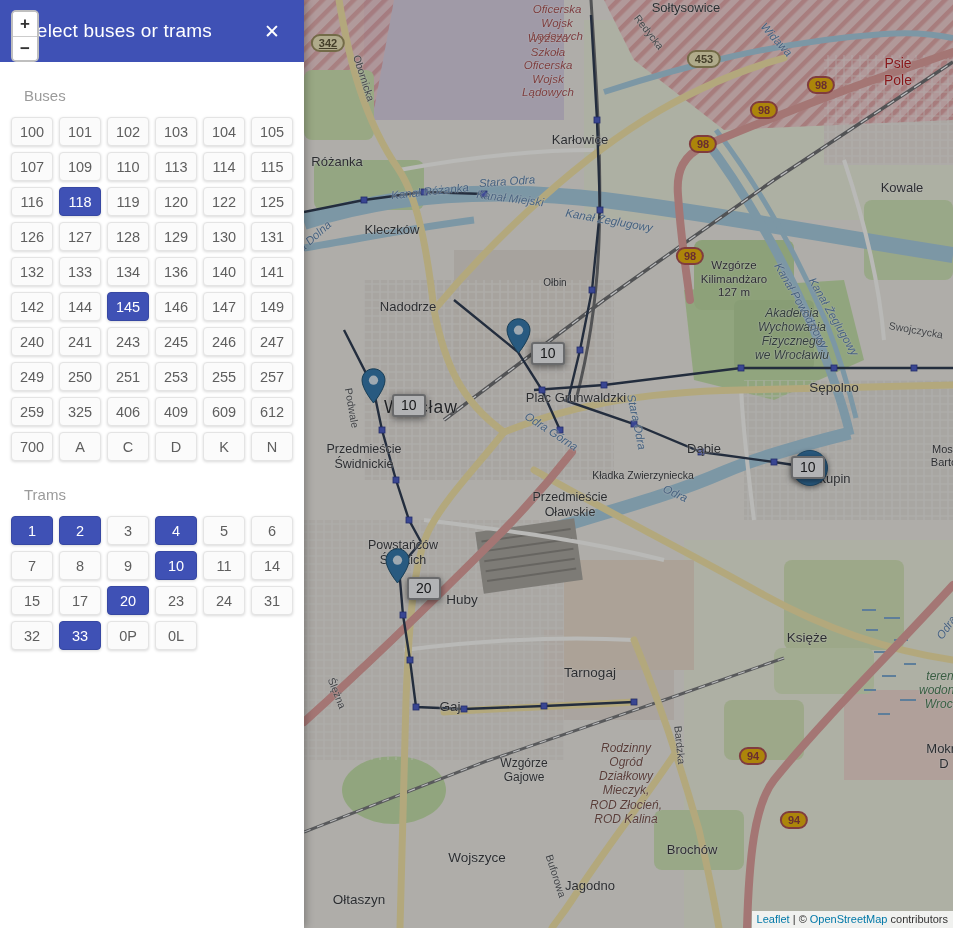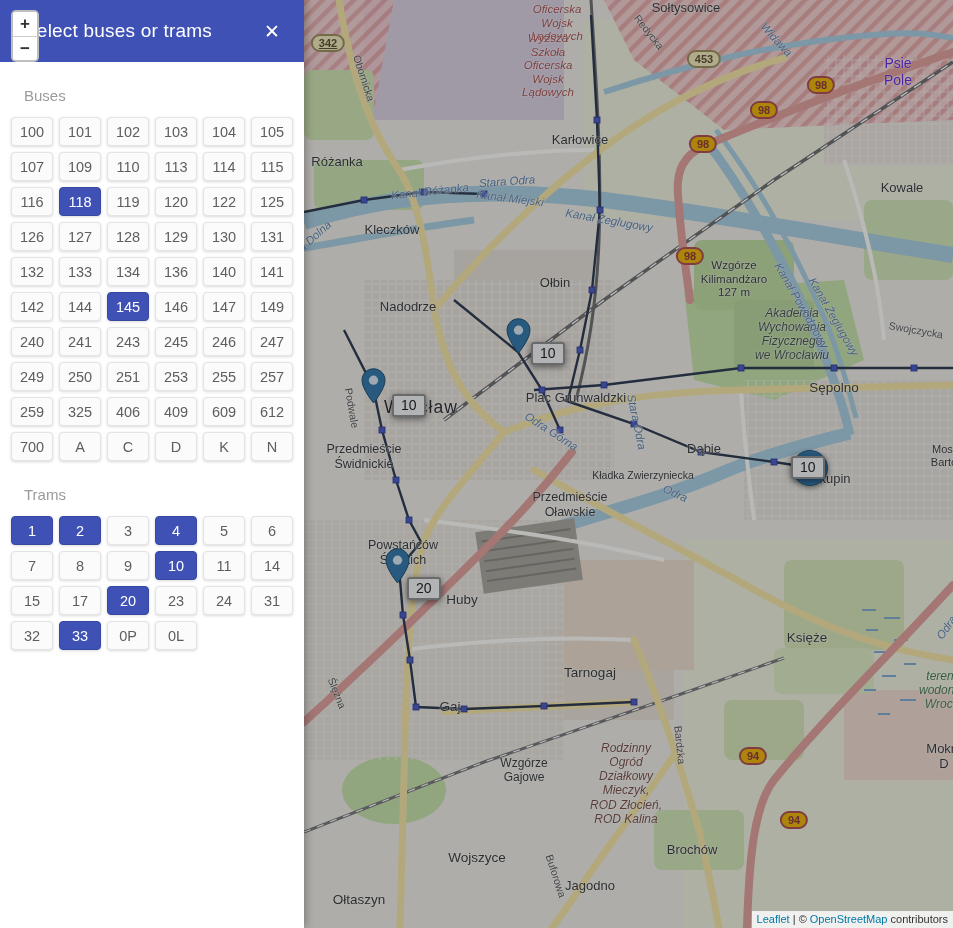--- a/index.html
+++ b/index.html
@@ -183,34 +183,34 @@
       <rect x="57" y="197" width="6" height="6"></rect>
         <rect x="117" y="189" width="6" height="6"></rect>
       <rect x="177" y="191" width="6" height="6"></rect>
       <rect x="235" y="387" width="6" height="6"></rect>
         <rect x="253" y="427" width="6" height="6"></rect>
     </g>
   </svg>
 
   <div class="map-labels">
       <div class="m-label" style="left: 382px; top: 8px; font-size: 13px; color: rgb(58, 58, 58); transform: translate(-50%, -50%);">Sołtysowice</div>
-      <div class="m-label" style="left: 594px; top: 72px; font-size: 14px; color: #6d28d9; transform: translate(-50%, -50%);">Psie Pole</div>
+      <div class="m-label" style="left: 594px; top: 72px; font-size: 14px; color: #b91c1c; transform: translate(-50%, -50%);">Psie Pole</div>
       <div class="m-label" style="left: 253px; top: 23px; font-size: 11.5px; color: rgb(168, 79, 79); font-style: italic; transform: translate(-50%, -50%);">Oficerska
 Wojsk
 Lądowych</div>
       <div class="m-label" style="left: 244px; top: 66px; font-size: 11.5px; color: rgb(168, 79, 79); font-style: italic; transform: translate(-50%, -50%);">Wyższa
 Szkoła
 Oficerska
 Wojsk
 Lądowych</div>
       <div class="m-label" style="left: 276px; top: 140px; font-size: 13px; color: rgb(58, 58, 58); transform: translate(-50%, -50%);">Karłowice</div>
       <div class="m-label" style="left: 598px; top: 188px; font-size: 13px; color: rgb(58, 58, 58); transform: translate(-50%, -50%);">Kowale</div>
       <div class="m-label" style="left: 33px; top: 162px; font-size: 13px; color: rgb(58, 58, 58); transform: translate(-50%, -50%);">Różanka</div>
       <div class="m-label" style="left: 88px; top: 230px; font-size: 13px; color: rgb(58, 58, 58); transform: translate(-50%, -50%);">Kleczków</div>
-      <div class="m-label" style="left: 251px; top: 283px; font-size: 13px; color: rgb(58, 58, 58); transform: translate(-50%, -50%);">Ołbin</div>
+      <div class="m-label" style="left: 251px; top: 283px; font-size: 10px; color: rgb(58, 58, 58); transform: translate(-50%, -50%);">Ołbin</div>
       <div class="m-label" style="left: 104px; top: 307px; font-size: 13px; color: rgb(58, 58, 58); transform: translate(-50%, -50%);">Nadodrze</div>
       <div class="m-label" style="left: 430px; top: 279px; font-size: 11.5px; color: rgb(58, 58, 58); transform: translate(-50%, -50%);">Wzgórze
 Kilimandżaro
 127 m</div>
       <div class="m-label" style="left: 488px; top: 334px; font-size: 12px; color: rgb(68, 82, 74); font-style: italic; transform: translate(-50%, -50%);">Akademia
 Wychowania
 Fizycznego
 we Wrocławiu</div>
       <div class="m-label" style="left: 272px; top: 398px; font-size: 13px; color: rgb(58, 58, 58); transform: translate(-50%, -50%);">Plac Grunwaldzki</div>
       <div class="m-label" style="left: 530px; top: 388px; font-size: 13.5px; color: rgb(58, 58, 58); transform: translate(-50%, -50%);">Sępolno</div>

